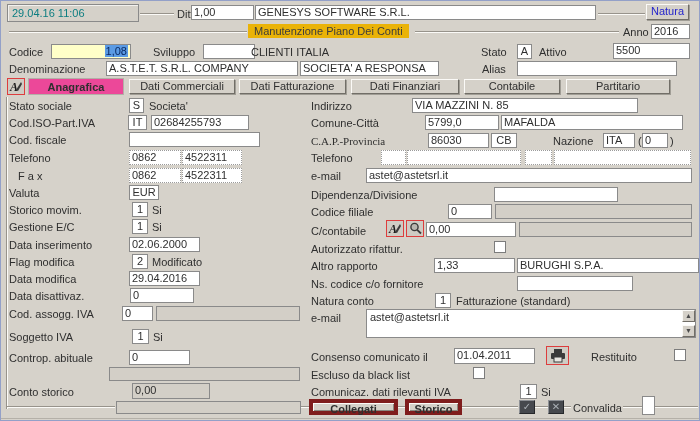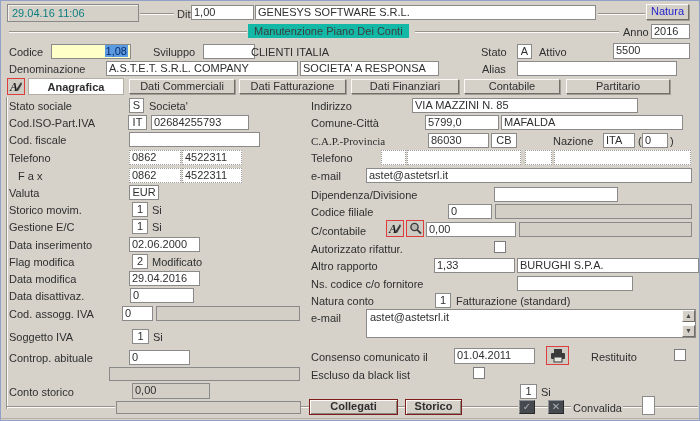--- a/index.html
+++ b/index.html
@@ -12,34 +12,34 @@
        height:15px;line-height:12px;padding:0 2px;white-space:nowrap;overflow:hidden;}
   .ro{background:#d3cfc7;}
   .dot{border:1px dotted #9a9a9a;}
   .num{text-align:left;}
   .ctr{text-align:center;padding:0;}
   .yellow{background:#ffffc8;}
   .sel{float:right;background:#5b9be4;color:#0a2a63;padding:0 1px;}
   .btn{position:absolute;background:#d5d1c9;box-sizing:border-box;text-align:center;
        border:1px solid;border-color:#fbfaf7 #716e67 #716e67 #fbfaf7;
        box-shadow:1px 1px 0 #a09d95;line-height:13px;cursor:default;}
-  .redb{border:1px solid #7f1d1d;box-shadow:inset 1px 1px 0 #fbfaf7,inset -1px -1px 0 #8a877f;}
-  .tab-active{position:absolute;background:#ffffff;font-weight:bold;text-align:center;
+  .redb{border:4px solid #7f1d1d;box-shadow:inset 1px 1px 0 #fbfaf7,inset -1px -1px 0 #8a877f;}
+  .tab-active{position:absolute;background:#ec4899;font-weight:bold;text-align:center;
        line-height:16px;border:1px solid #b3afa7;box-sizing:border-box;}
   .hline{position:absolute;height:2px;border-top:1px solid #97938b;border-bottom:1px solid #fbfaf7;box-sizing:border-box;}
   .vline{position:absolute;width:2px;border-left:1px solid #97938b;border-right:1px solid #fbfaf7;box-sizing:border-box;}
   .chk{position:absolute;width:12px;height:12px;background:#fff;border:1px solid #7c7c7c;box-sizing:border-box;}
   .iconb{position:absolute;background:#cfccc4;border:1px solid #dd3d3d;box-sizing:border-box;
        display:flex;align-items:center;justify-content:center;}
   .darkb{position:absolute;background:#46494e;border:1px solid;border-color:#8e9196 #26282b #26282b #8e9196;
        box-sizing:border-box;color:#aab0b6;text-align:center;line-height:12px;font-size:10px;}
   .timebox{position:absolute;left:6px;top:3px;width:132px;height:18px;box-sizing:border-box;
        border:1px solid #8a8a8a;box-shadow:inset 1px 1px 0 #f2f1ee;background:#d5d1c9;
        color:#0b7d80;line-height:16px;padding-left:4px;}
-  .title{position:absolute;background:#14b8a6;padding:1px 6px;white-space:nowrap;color:#3c3c3c;}
+  .title{position:absolute;background:#eab308;padding:1px 6px;white-space:nowrap;color:#3c3c3c;}
   .ta{position:absolute;background:#fff;border:1px solid #8a8a8a;box-sizing:border-box;padding:1px 16px 0 3px;
       line-height:12px;overflow:hidden;}
   .sarr{position:absolute;width:13px;height:12px;background:#d5d1c9;border:1px solid;
       border-color:#fbfaf7 #716e67 #716e67 #fbfaf7;box-sizing:border-box;font-size:7px;
       text-align:center;line-height:10px;color:#4b4b4b;}
   .modif{color:#2626cc;}
 </style>
 </head>
 <body>
 
@@ -227,20 +227,21 @@
         <rect x="1" y="4" width="14" height="6" rx="1" fill="#3a3a3a"></rect>
         <rect x="4" y="8" width="8" height="5" fill="#e9e7e2" stroke="#3a3a3a"></rect>
       </svg>
   </div>
   <div class="lbl" style="left:590px;top:350px;">Restituito</div>
   <div class="chk" style="left:673px;top:348px;"></div>
 
   <div class="lbl" style="left:310px;top:368px;">Escluso  da black list</div>
   <div class="chk" style="left:472px;top:366px;"></div>
 
+  <div class="lbl" style="left:310px;top:385px;">Comunicaz. dati rilevanti IVA</div>
   <div class="fld ctr" style="left:519px;top:383px;width:17px;">1</div>
   <div class="txt" style="left:540px;top:385px;">Si</div>
 
   <div class="hline" style="left:6px;top:405px;width:108px;"></div>
   <div class="hline" style="left:300px;top:405px;width:8px;"></div>
   <div class="btn redb" style="left:308px;top:398px;width:89px;height:16px;font-weight:bold;">Collegati</div>
   <div class="hline" style="left:397px;top:405px;width:7px;"></div>
   <div class="btn redb" style="left:404px;top:398px;width:57px;height:16px;font-weight:bold;">Storico</div>
   <div class="hline" style="left:461px;top:405px;width:56px;"></div>
   <div class="darkb" style="left:518px;top:399px;width:16px;height:14px;"><span>✓</span></div>

